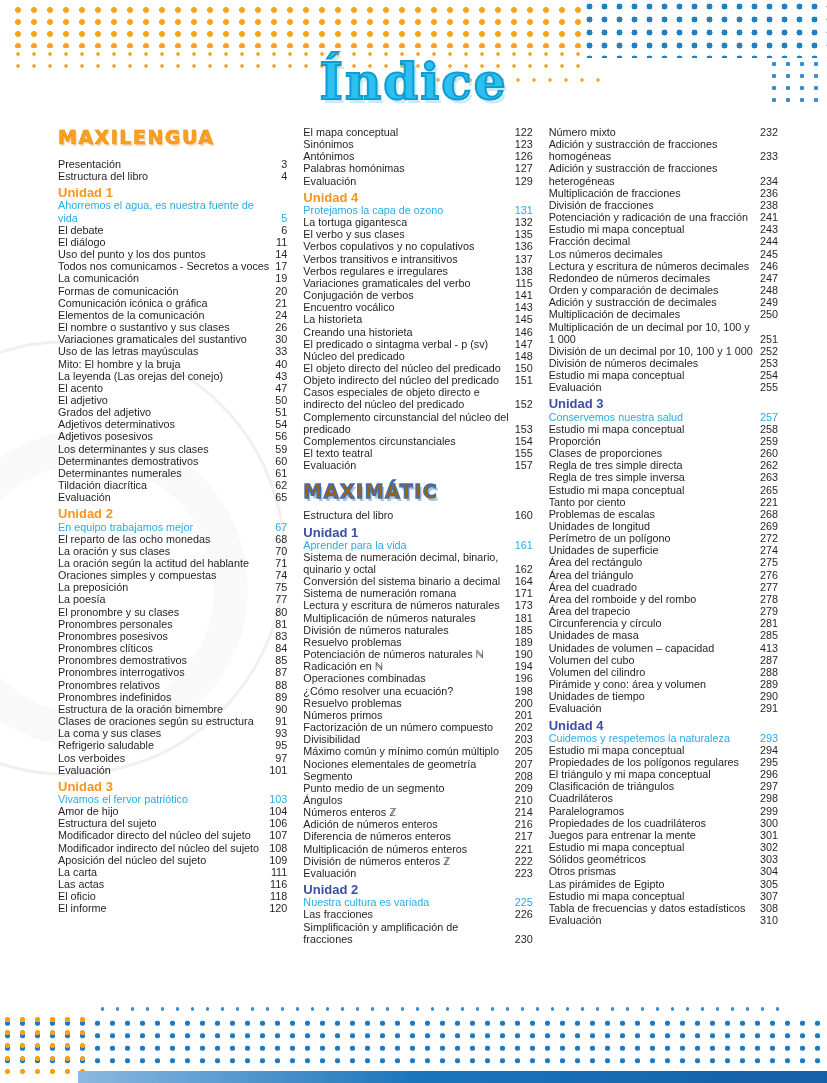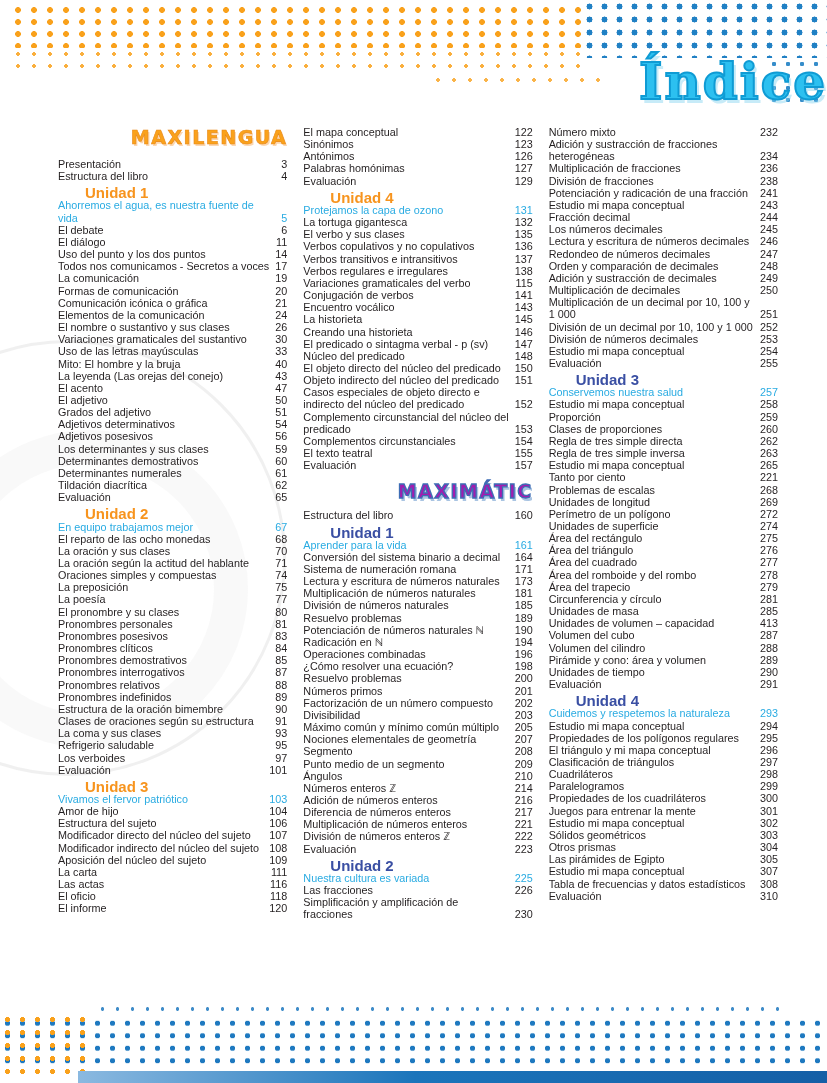--- a/index.html
+++ b/index.html
@@ -52,62 +52,62 @@
   #bottom-bar {
     position:absolute; bottom:0; left:78px; right:0; height:12px;
     background:linear-gradient(to right, #8BB9E0, #1B75BB 45%, #155FA6);
   }
   .watermark { position:absolute; border-radius:50%; }
   #wm1 { top:340px; left:-150px; width:430px; height:430px; border:3px solid rgba(205,205,205,.30); }
   #wm2 { top:430px; left:-70px; width:250px; height:250px; border:34px solid rgba(228,228,228,.22); }
 
   
   .page-title {
-    position:absolute; top:52px; left:0; right:0; text-align:right;
+    position:absolute; top:52px; left:0; right:0; text-align:center;
     font-family:"DejaVu Serif", serif; font-weight:bold; font-size:50px;
     color:#2CC0F0; letter-spacing:2px;
     -webkit-text-stroke:2px #0F9BD4;
     text-shadow: 3px 4px 0 rgba(130,210,240,.45);
   }
 
   
   .toc {
     position:absolute; top:126px; left:58px; width:720px;
     display:flex; gap:16px;
   }
   .toc-col { flex:1; min-width:0; }
 
   .sec-header {
-    text-align:right; font-weight:bold; letter-spacing:1.5px;
+    text-align:left; font-weight:bold; letter-spacing:1.5px;
     font-family:"DejaVu Sans", sans-serif; font-size:19px;
   }
   .sec-header.orange {
     color:#FAA21B; margin:0 0 10px 0;
     -webkit-text-stroke:.6px #E8891B;
     text-shadow:1.5px 2px 0 rgba(244,139,31,.35);
   }
   .sec-header.blue {
-    color:#a21caf; margin:9px 0 7px 0;
+    color:#a16207; margin:9px 0 7px 0;
     -webkit-text-stroke:1.3px #3E6DB5;
     text-shadow:2px 2.5px 0 #A9C4E2;
   }
 
   .row { display:flex; align-items:flex-end; }
   .txt {
     flex:1; font-size:10.8px; line-height:12.15px; color:#231F20;
     padding-right:5px;
   }
   .pg {
     font-size:10.8px; line-height:12.15px; color:#231F20;
     white-space:nowrap; text-align:right;
   }
   .title-row .txt, .title-row .pg { color:#29ABE2; }
 
   .unit {
-    font-size:15px; line-height:12.15px; font-weight:bold; margin-top:5px;margin-left:27px;
+    font-size:13px; line-height:12.15px; font-weight:bold; margin-top:5px;
   }
   .unit.orange { color:#F7941E; }
   .unit.blue   { color:#3A4FA3; }
 </style>
 </head>
 <body>
 
 <div class="deco" id="dots-top-orange"></div>
 <div class="deco" id="dots-top-orange-2"></div>
 <div class="deco" id="dots-top-orange-3"></div>
@@ -463,20 +463,24 @@
       <div class="row">
         <span class="txt">Estructura del libro</span>
         <span class="pg">160</span>
       </div>
       <div class="unit blue">Unidad 1</div>
       <div class="row title-row">
         <span class="txt">Aprender para la vida</span>
         <span class="pg">161</span>
       </div>
       <div class="row">
+        <span class="txt">Sistema de numeración decimal, binario, quinario y octal</span>
+        <span class="pg">162</span>
+      </div>
+      <div class="row">
         <span class="txt">Conversión del sistema binario a decimal</span>
         <span class="pg">164</span>
       </div>
       <div class="row">
         <span class="txt">Sistema de numeración romana</span>
         <span class="pg">171</span>
       </div>
       <div class="row">
         <span class="txt">Lectura y escritura de números naturales</span>
         <span class="pg">173</span>
@@ -582,20 +586,24 @@
         <span class="txt">Simplificación y amplificación de fracciones</span>
         <span class="pg">230</span>
       </div>
     </div>
   <div class="toc-col">
       <div class="row">
         <span class="txt">Número mixto</span>
         <span class="pg">232</span>
       </div>
       <div class="row">
+        <span class="txt">Adición y sustracción de fracciones homogéneas</span>
+        <span class="pg">233</span>
+      </div>
+      <div class="row">
         <span class="txt">Adición y sustracción de fracciones heterogéneas</span>
         <span class="pg">234</span>
       </div>
       <div class="row">
         <span class="txt">Multiplicación de fracciones</span>
         <span class="pg">236</span>
       </div>
       <div class="row">
         <span class="txt">División de fracciones</span>
         <span class="pg">238</span>

